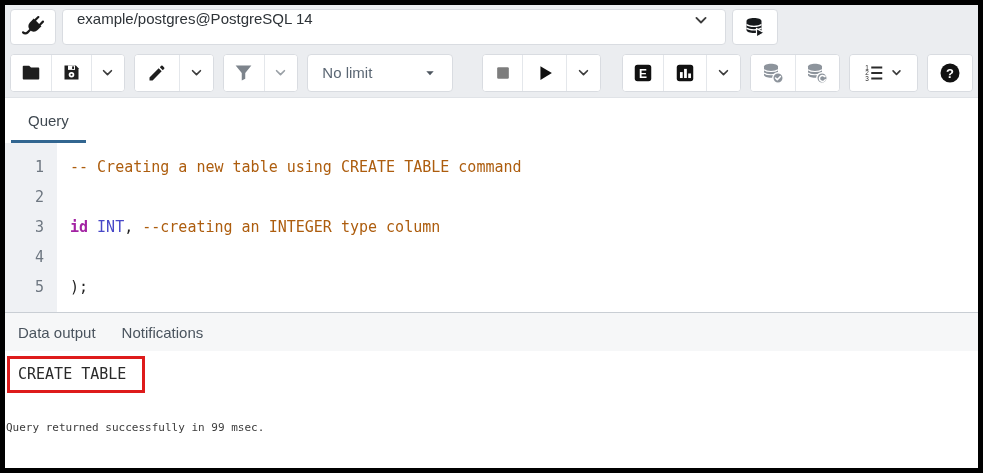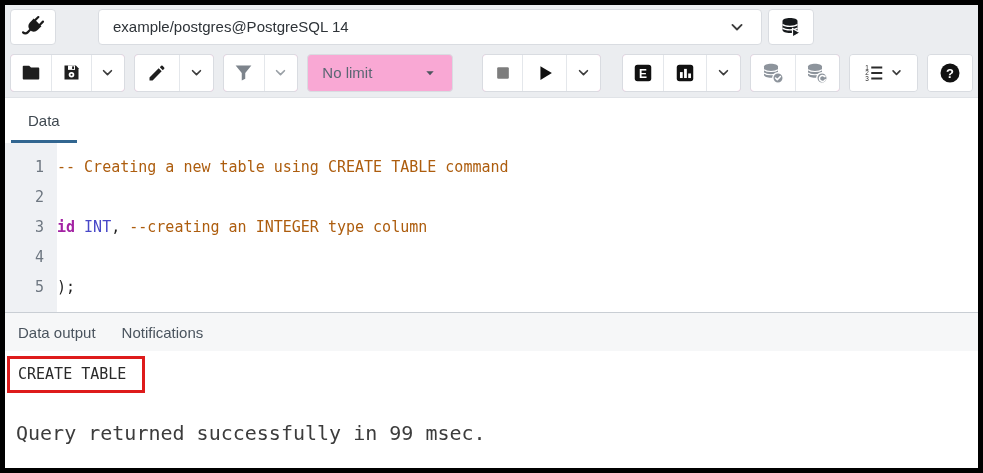--- a/index.html
+++ b/index.html
@@ -9,27 +9,27 @@
 
   
   .connbar { height:43px; flex:none; background:#ebedf0; display:flex;
              align-items:center; gap:6px; padding:0 5px; }
   .btn { background:#fff; border:1px solid #d9dce1; border-radius:4px;
          display:flex; align-items:center; justify-content:center;
          height:36px; cursor:pointer; }
   .sq { width:46px; flex:none; }
   .conn-select { width:664px; flex:none; height:36px; background:#fff;
                  border:1px solid #d9dce1; border-radius:4px; display:flex;
-                 align-items:center; justify-content:space-between;
-                 padding:0 14px; font-size:15px; color:#2e3338; cursor:pointer;margin-left:36px; }
+                 justify-content:space-between;
+                 padding:0 14px; font-size:15px; color:#2e3338; cursor:pointer; }
 
   
   .toolbar { height:49px; flex:none; background:#ebedf0; display:flex;
              align-items:center; padding:0 5px; gap:9px; }
-  .group { display:flex; background:#f9a8d4; border:1px solid #d9dce1;
+  .group { display:flex; background:#ffffff; border:1px solid #d9dce1;
            border-radius:4px; height:38px; align-items:stretch; overflow:hidden; }
   .seg { display:flex; align-items:center; justify-content:center; width:40px;
          border-left:1px solid #e4e7eb; cursor:pointer; background:#fff; border-top:none; border-bottom:none; border-right:none; }
   .seg:first-child { border-left:none; }
   .seg.narrow { width:34px; }
   .seg.wide { width:44px; }
   .limit { width:146px; display:flex; align-items:center;
            justify-content:space-between; padding:0 14px; color:#5a6673;
            font-size:15px; }
   .ml20 { margin-left:20px; } .ml12 { margin-left:12px; }
@@ -44,38 +44,38 @@
                        height:3px; background:#326690; }
 
   
   .editor { height:170px; flex:none; border-bottom:1px solid #c9ced4;
             background:linear-gradient(to right, #eff1f4 52px, #fff 52px);
             font-family:"DejaVu Sans Mono", monospace; font-size:15px;
             padding-top:9px; cursor:text; }
   .line { display:flex; height:30px; line-height:30px; }
   .ln { width:52px; flex:none; text-align:right; padding-right:13px;
         color:#6e7781; }
-  .lc { white-space:pre; color:#1f1f1f; }
+  .lc { padding-left:13px; white-space:pre; color:#1f1f1f; }
   .k  { color:#a322a3; font-weight:bold; }
   .ty { color:#4848c8; }
   .c  { color:#ad5d0e; }
   .p  { color:#1f1f1f; }
 
   
   .otabs { height:38px; flex:none; background:#f6f7f8; color:#4a545e;
            }
   .otabs .tab { padding:0 13px; }
 
   
   .messages { flex:1; background:#fff; position:relative;
               font-family:"DejaVu Sans Mono", monospace; }
   .redbox { position:absolute; left:2px; top:5px; border:3px solid #de1b1b;
             padding:6px 16px 7px 8px; display:inline-flex; }
   .result { font-size:15px; color:#2a2a2a; white-space:pre; }
-  .status { position:absolute; left:11px; top:70px; font-size:20px;
+  .status { position:absolute; left:1px; top:70px; font-size:11px;
             color:#3c3c3c; white-space:pre; }
 
   svg { display:block; }
 </style>
 </head>
 <body>
 
 <div class="frame">
 
   <div class="connbar">
@@ -281,21 +281,21 @@
             <circle cx="12" cy="12" r="9.5" fill="#111"></circle>
             <text x="12" y="16.6" font-size="13" font-weight="bold" fill="#fff" text-anchor="middle" font-family="Liberation Sans, sans-serif">?</text>
           </svg>
         </span>
       </div>
     </div>
   </div>
 
   <div class="tabs qtabs">
     <div class="tab active">
-      <span>Data</span>
+      <span>Query</span>
     </div>
   </div>
 
   <div class="editor">
     <div class="line">
       <span class="ln">1</span>
       <span class="lc"><span class="c">-- Creating a new table using CREATE TABLE command</span></span>
     </div>
     <div class="line">
       <span class="ln">2</span>

